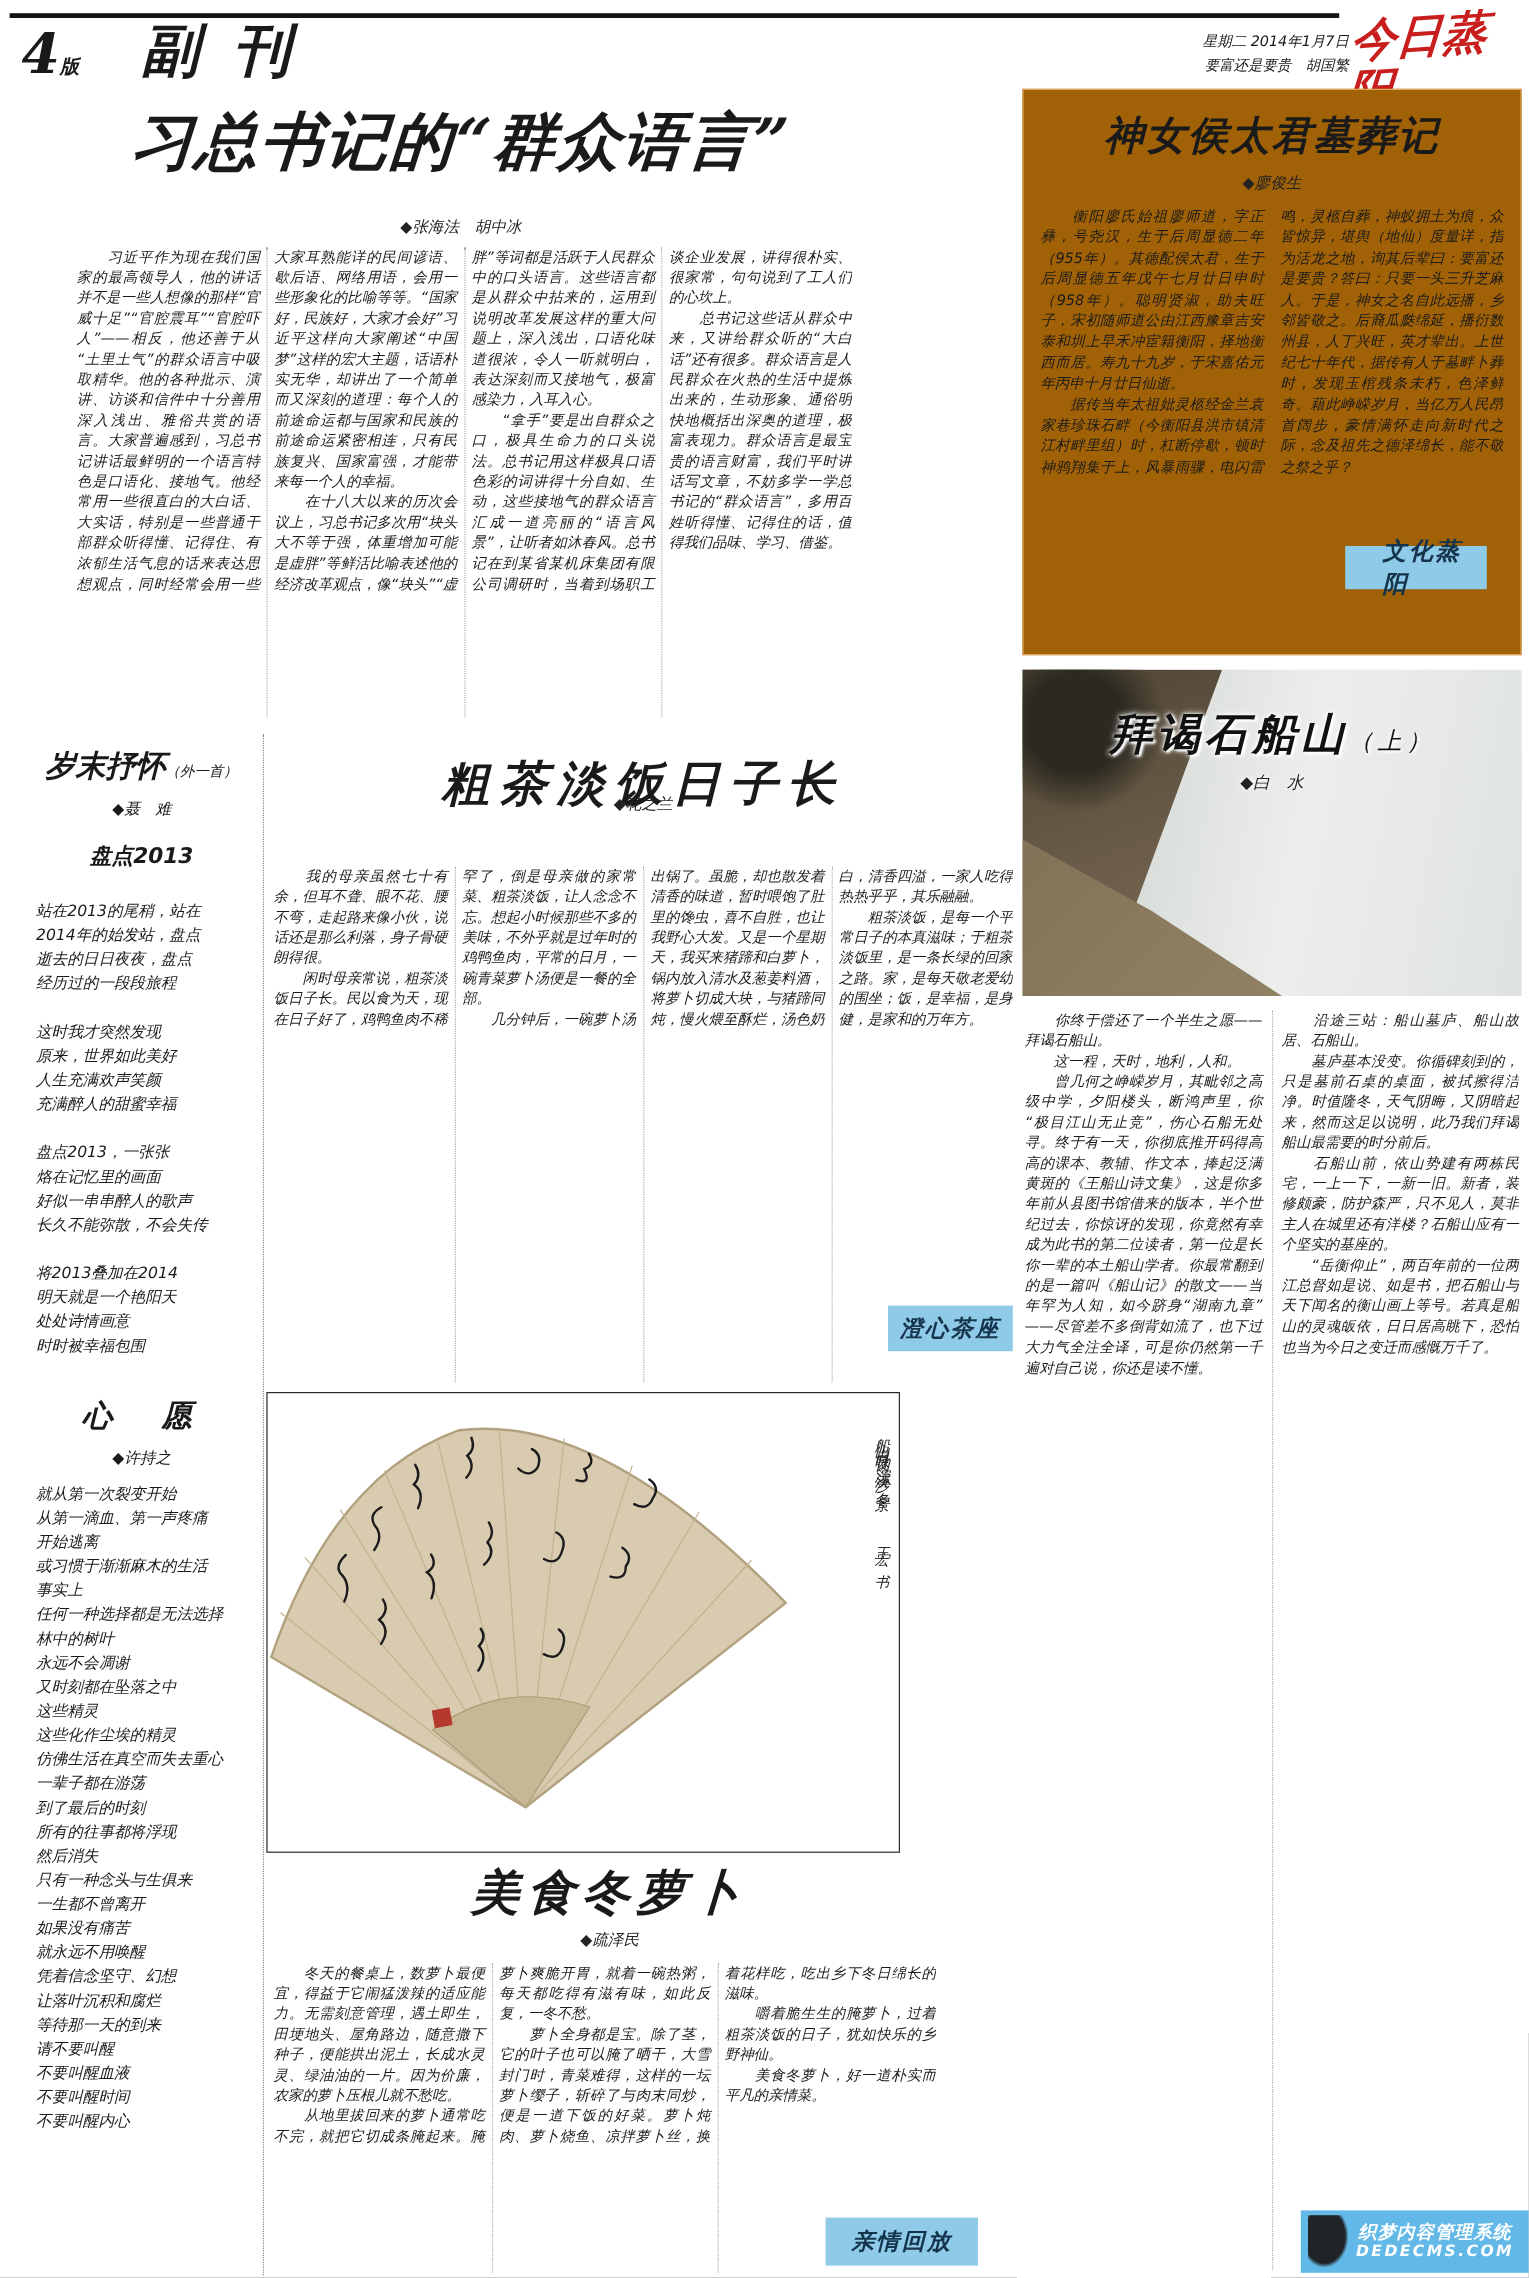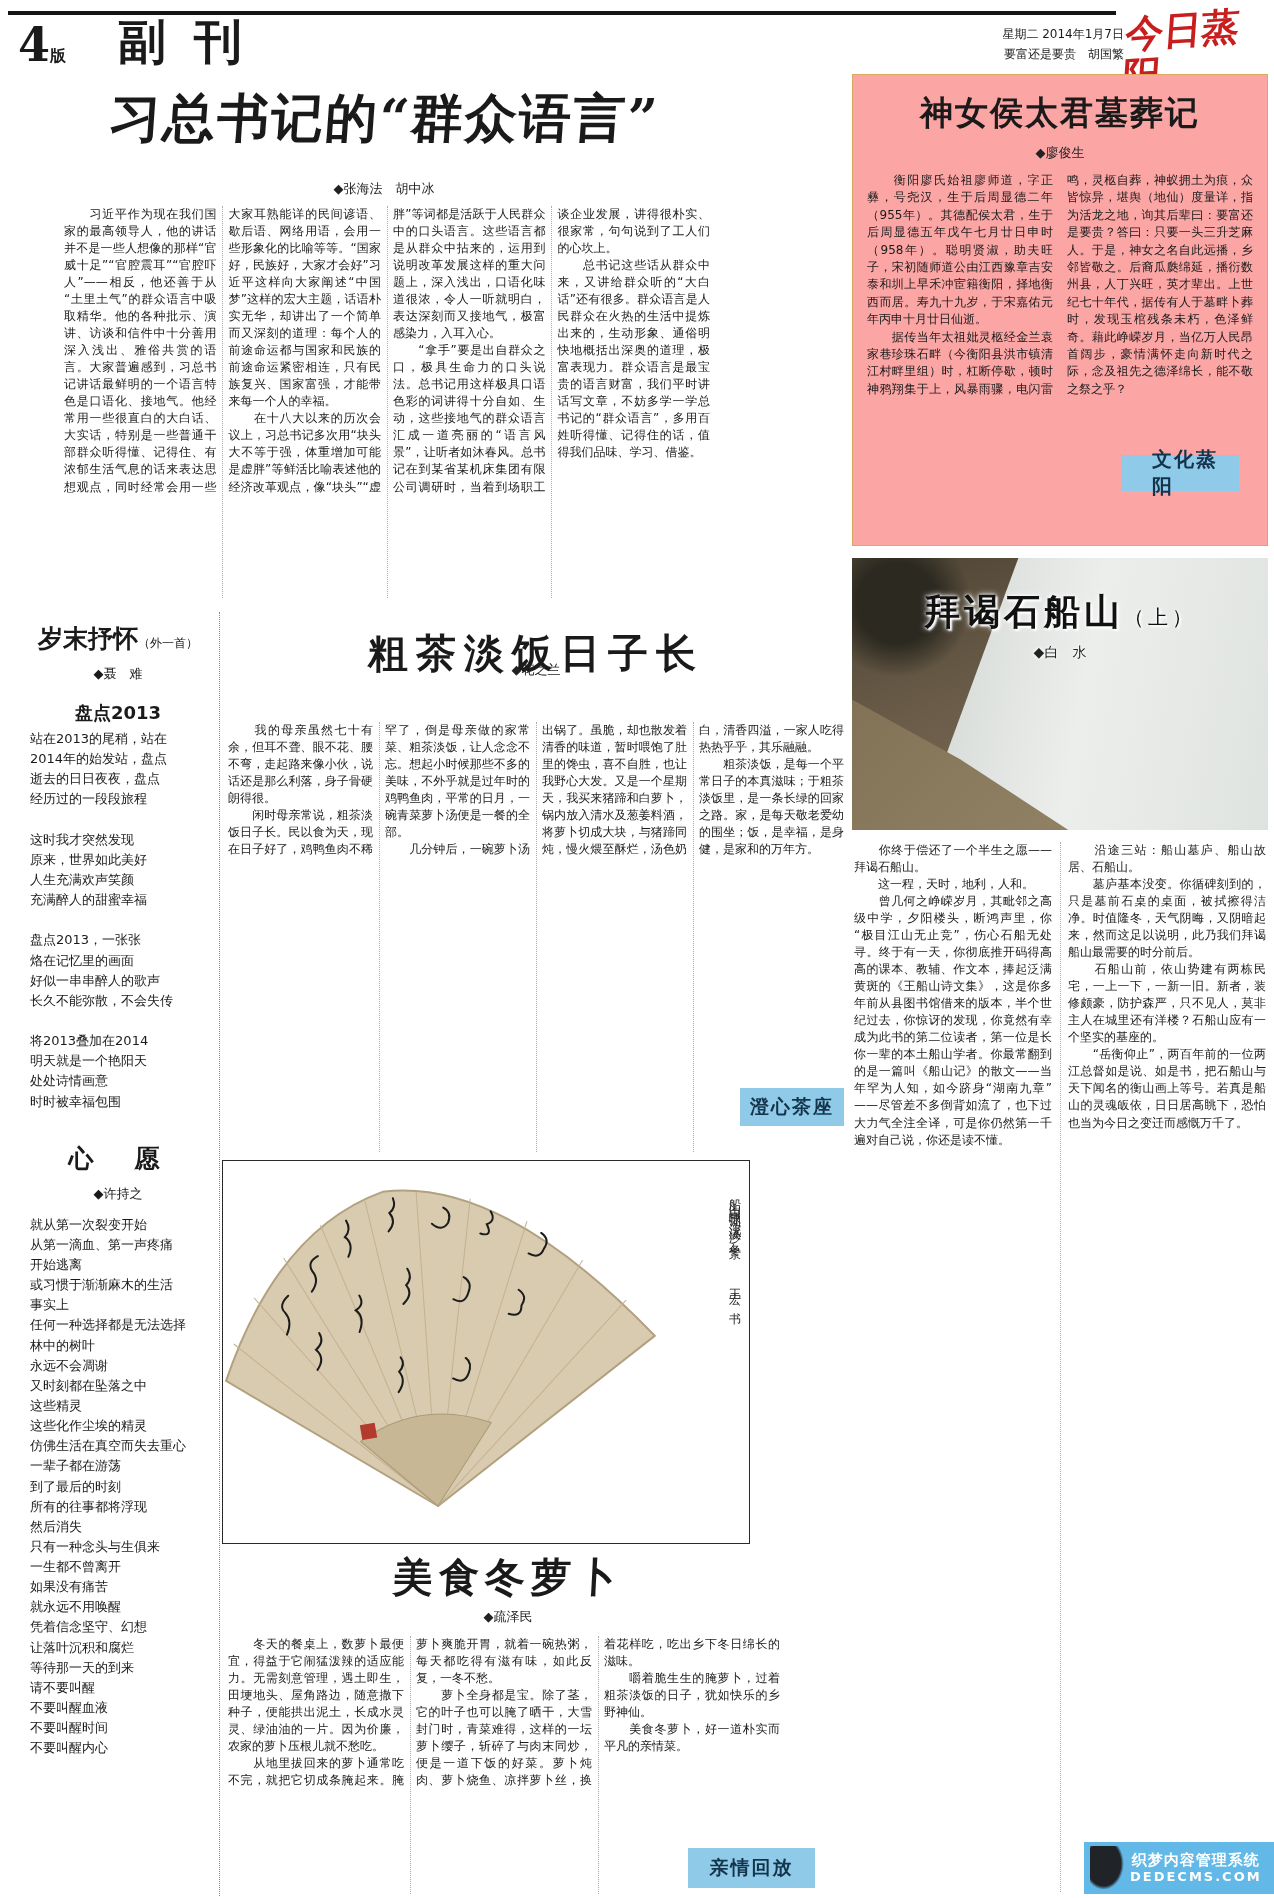--- a/index.html
+++ b/index.html
@@ -1,19 +1,19 @@
 <!DOCTYPE html>
 <html lang="zh"><head>
 <meta charset="utf-8">
 <style>
   * { margin:0; padding:0; box-sizing:border-box; }
   body { background:#888; font-family:"DejaVu Sans", sans-serif; }
   #page {
     position:relative; width:1274px; height:1898px; margin:0 auto;
-    background:#ffffff; overflow:hidden; color:#1a1a1a;
+    background:#ffffff; overflow:hidden; color:#1a1a1a;font-style:italic;
   }
   .abs { position:absolute; }
 
   
   .top-rule { left:8px; top:11px; width:1108px; height:4px; background:#141414; }
   .page-num { left:18px; top:18px; font-weight:bold; }
   .page-num .big { font-size:46px; font-family:"DejaVu Serif",serif; }
   .page-num .small { font-size:16px; }
   .section-title { left:118px; top:10px; font-size:48px; font-weight:800; letter-spacing:28px; font-family:"DejaVu Serif",serif; }
   .header-meta { left:952px; top:24px; width:172px; font-size:12px; line-height:1.7; text-align:right; }
@@ -28,21 +28,21 @@
   .colbody { font-size:12px; line-height:1.42; text-align:justify; white-space:pre-wrap;
              overflow:hidden; column-gap:12px; column-rule:1px dotted #aaa; }
   .main-body { left:64px; top:206px; width:646px; height:392px; column-count:4; }
 
   
   .left-col { left:24px; top:612px; width:188px; text-align:center; }
   .poem-title { font-size:25px; font-weight:800; font-family:"DejaVu Serif",serif; margin-top:10px; }
   .poem-title .sub { font-size:12px; font-weight:normal; }
   .poem-byline { font-size:13px; margin:10px 0 12px; }
   .poem-body { font-size:13px; line-height:1.55; white-space:pre-line; text-align:left; margin-left:6px; }
-  .poem-subtitle { font-size:18px; font-weight:800; margin:18px 0 4px; }
+  .poem-subtitle { font-size:18px; font-weight:800; margin:18px 0 25px; }
   .v-divider { left:219px; top:612px; height:1284px; border-left:1px dotted #888; width:0; }
 
   
   .tea-title { left:228px; top:626px; width:616px; text-align:center; font-size:40px; font-weight:800; letter-spacing:8px; }
   .tea-byline { left:228px; top:661px; width:616px; }
   .tea-body { left:228px; top:722px; width:616px; height:430px; column-count:4; }
 
   .blue-tag { background:#8fcbe9; color:#14344c; font-weight:800; display:flex;
               align-items:center; justify-content:center; font-size:19px; letter-spacing:2px; }
   .tag-tea { left:740px; top:1088px; width:104px; height:38px; }
@@ -55,21 +55,21 @@
                  font-size:12.5px; letter-spacing:4px; color:#222; }
   .fan-caption .author { margin-top:26px; font-size:12px; }
 
   
   .food-title { left:228px; top:1550px; width:560px; text-align:center; font-size:40px; font-weight:800;
                 font-family:"DejaVu Serif",serif; transform:skewX(-3deg); letter-spacing:6px; }
   .food-byline { left:228px; top:1608px; width:560px; }
   .food-body { left:228px; top:1636px; width:552px; height:258px; column-count:3; }
 
   
-  .tomb-box { left:852px; top:74px; width:416px; height:472px; background:#fca5a5; border:1px solid #dca95e; }
+  .tomb-box { left:852px; top:74px; width:416px; height:472px; background:#a16207; border:1px solid #dca95e; }
   .tomb-title { text-align:center; font-size:33px; font-weight:800; font-family:"DejaVu Serif",serif; margin-top:16px; letter-spacing:2px; }
   .tomb-byline { margin-top:8px; }
   .tomb-body { margin:10px 14px 0; height:352px; column-count:2; column-gap:14px; font-size:12px;
                line-height:1.45; text-align:justify; white-space:pre-wrap; overflow:hidden; }
 
   
   .photo { left:852px; top:558px; width:416px; height:272px; overflow:hidden;
            background:linear-gradient(100deg,#c4bfb2 0%,#dadedb 28%,#eceeec 55%,#dfe3e0 100%); }
   .photo .slope { position:absolute; inset:0;
            clip-path:polygon(0 0,40% 0,16% 100%,0 100%);

